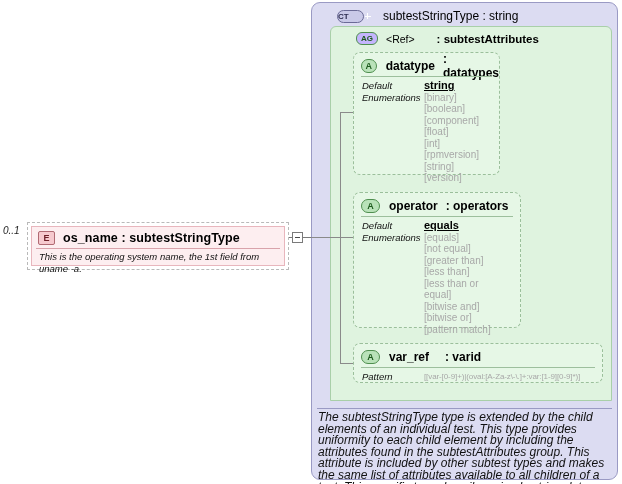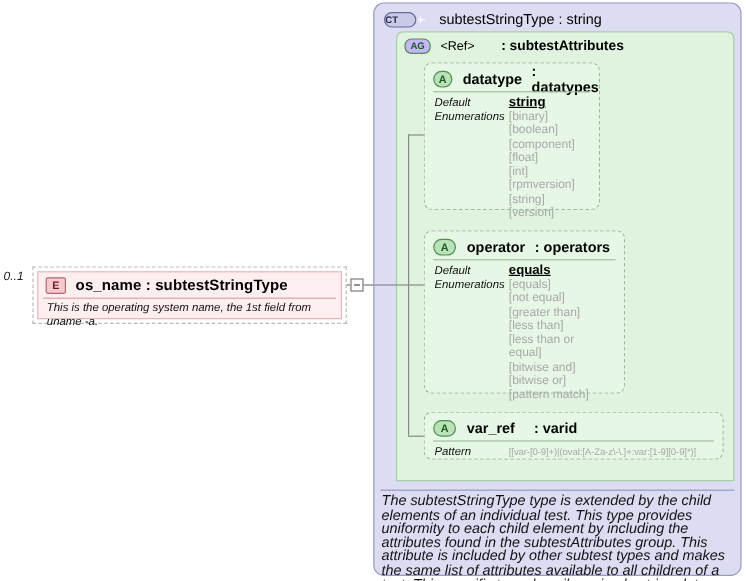--- a/index.html
+++ b/index.html
@@ -118,20 +118,21 @@
   }
   .badge-ct {
     width: 27px; height: 13px;
     background: #c9c9e8;
     border: 1px solid #6a6a96;
     border-radius: 7px;
     display: flex; align-items: center; justify-content: space-between;
     gap: 15px;
     font-size: 8px; font-weight: bold; color: #2c2c50;
     box-sizing: border-box;
+    margin-left: 17px;
   }
   .ct-plus {
     width: 8px; height: 8px;
     background: #8e8eb8;
     border-radius: 1px;
     position: relative;
     display: inline-block;
   }
   .ct-plus::before, .ct-plus::after {
     content: "";
@@ -163,20 +164,21 @@
     display: flex; align-items: center;
   }
   .badge-ag {
     width: 22px; height: 13px;
     background: #c4b5fd;
     border: 1px solid #4f8f4f;
     border-radius: 6px;
     display: flex; align-items: center; justify-content: center;
     font-size: 8px; font-weight: bold; color: #1d5a1d;
     box-sizing: border-box;
+    margin-left: 19px;
   }
   #ag-ref {
     margin-left: 8px;
     font-size: 10.5px;
     color: #000;
   }
   #ag-type {
     margin-left: 22px;
     font-size: 11.5px;
     font-weight: bold;

